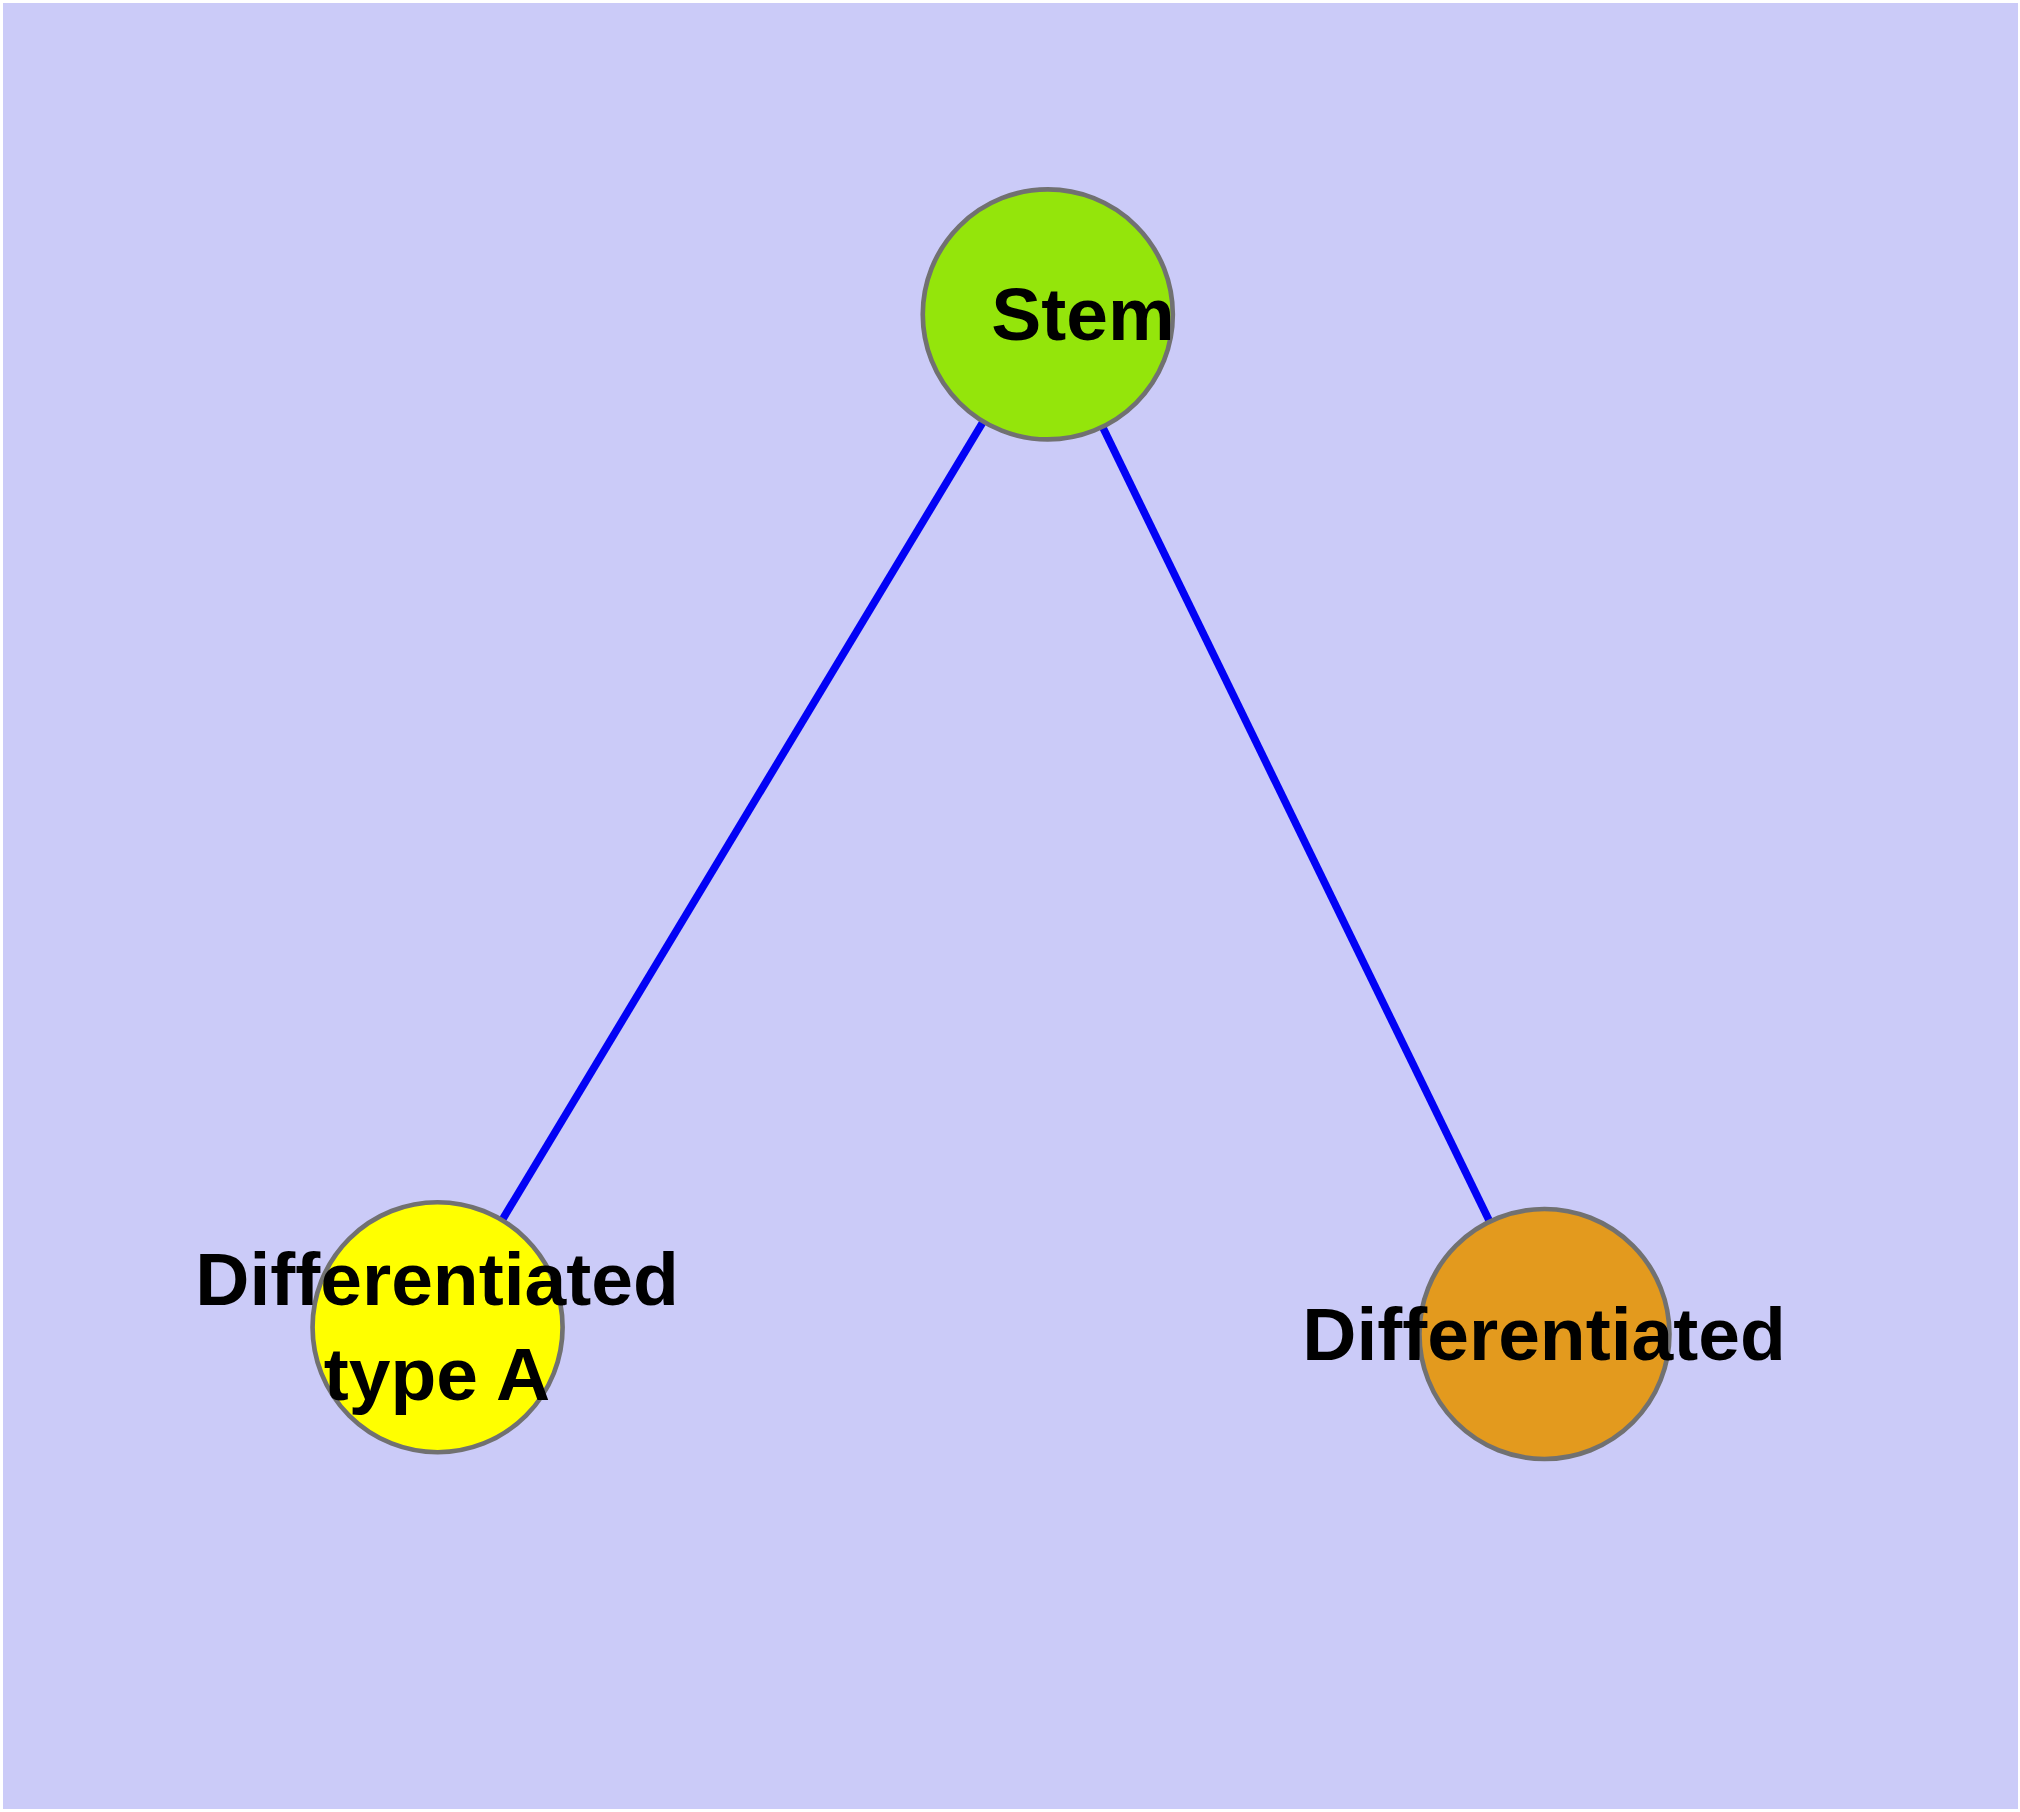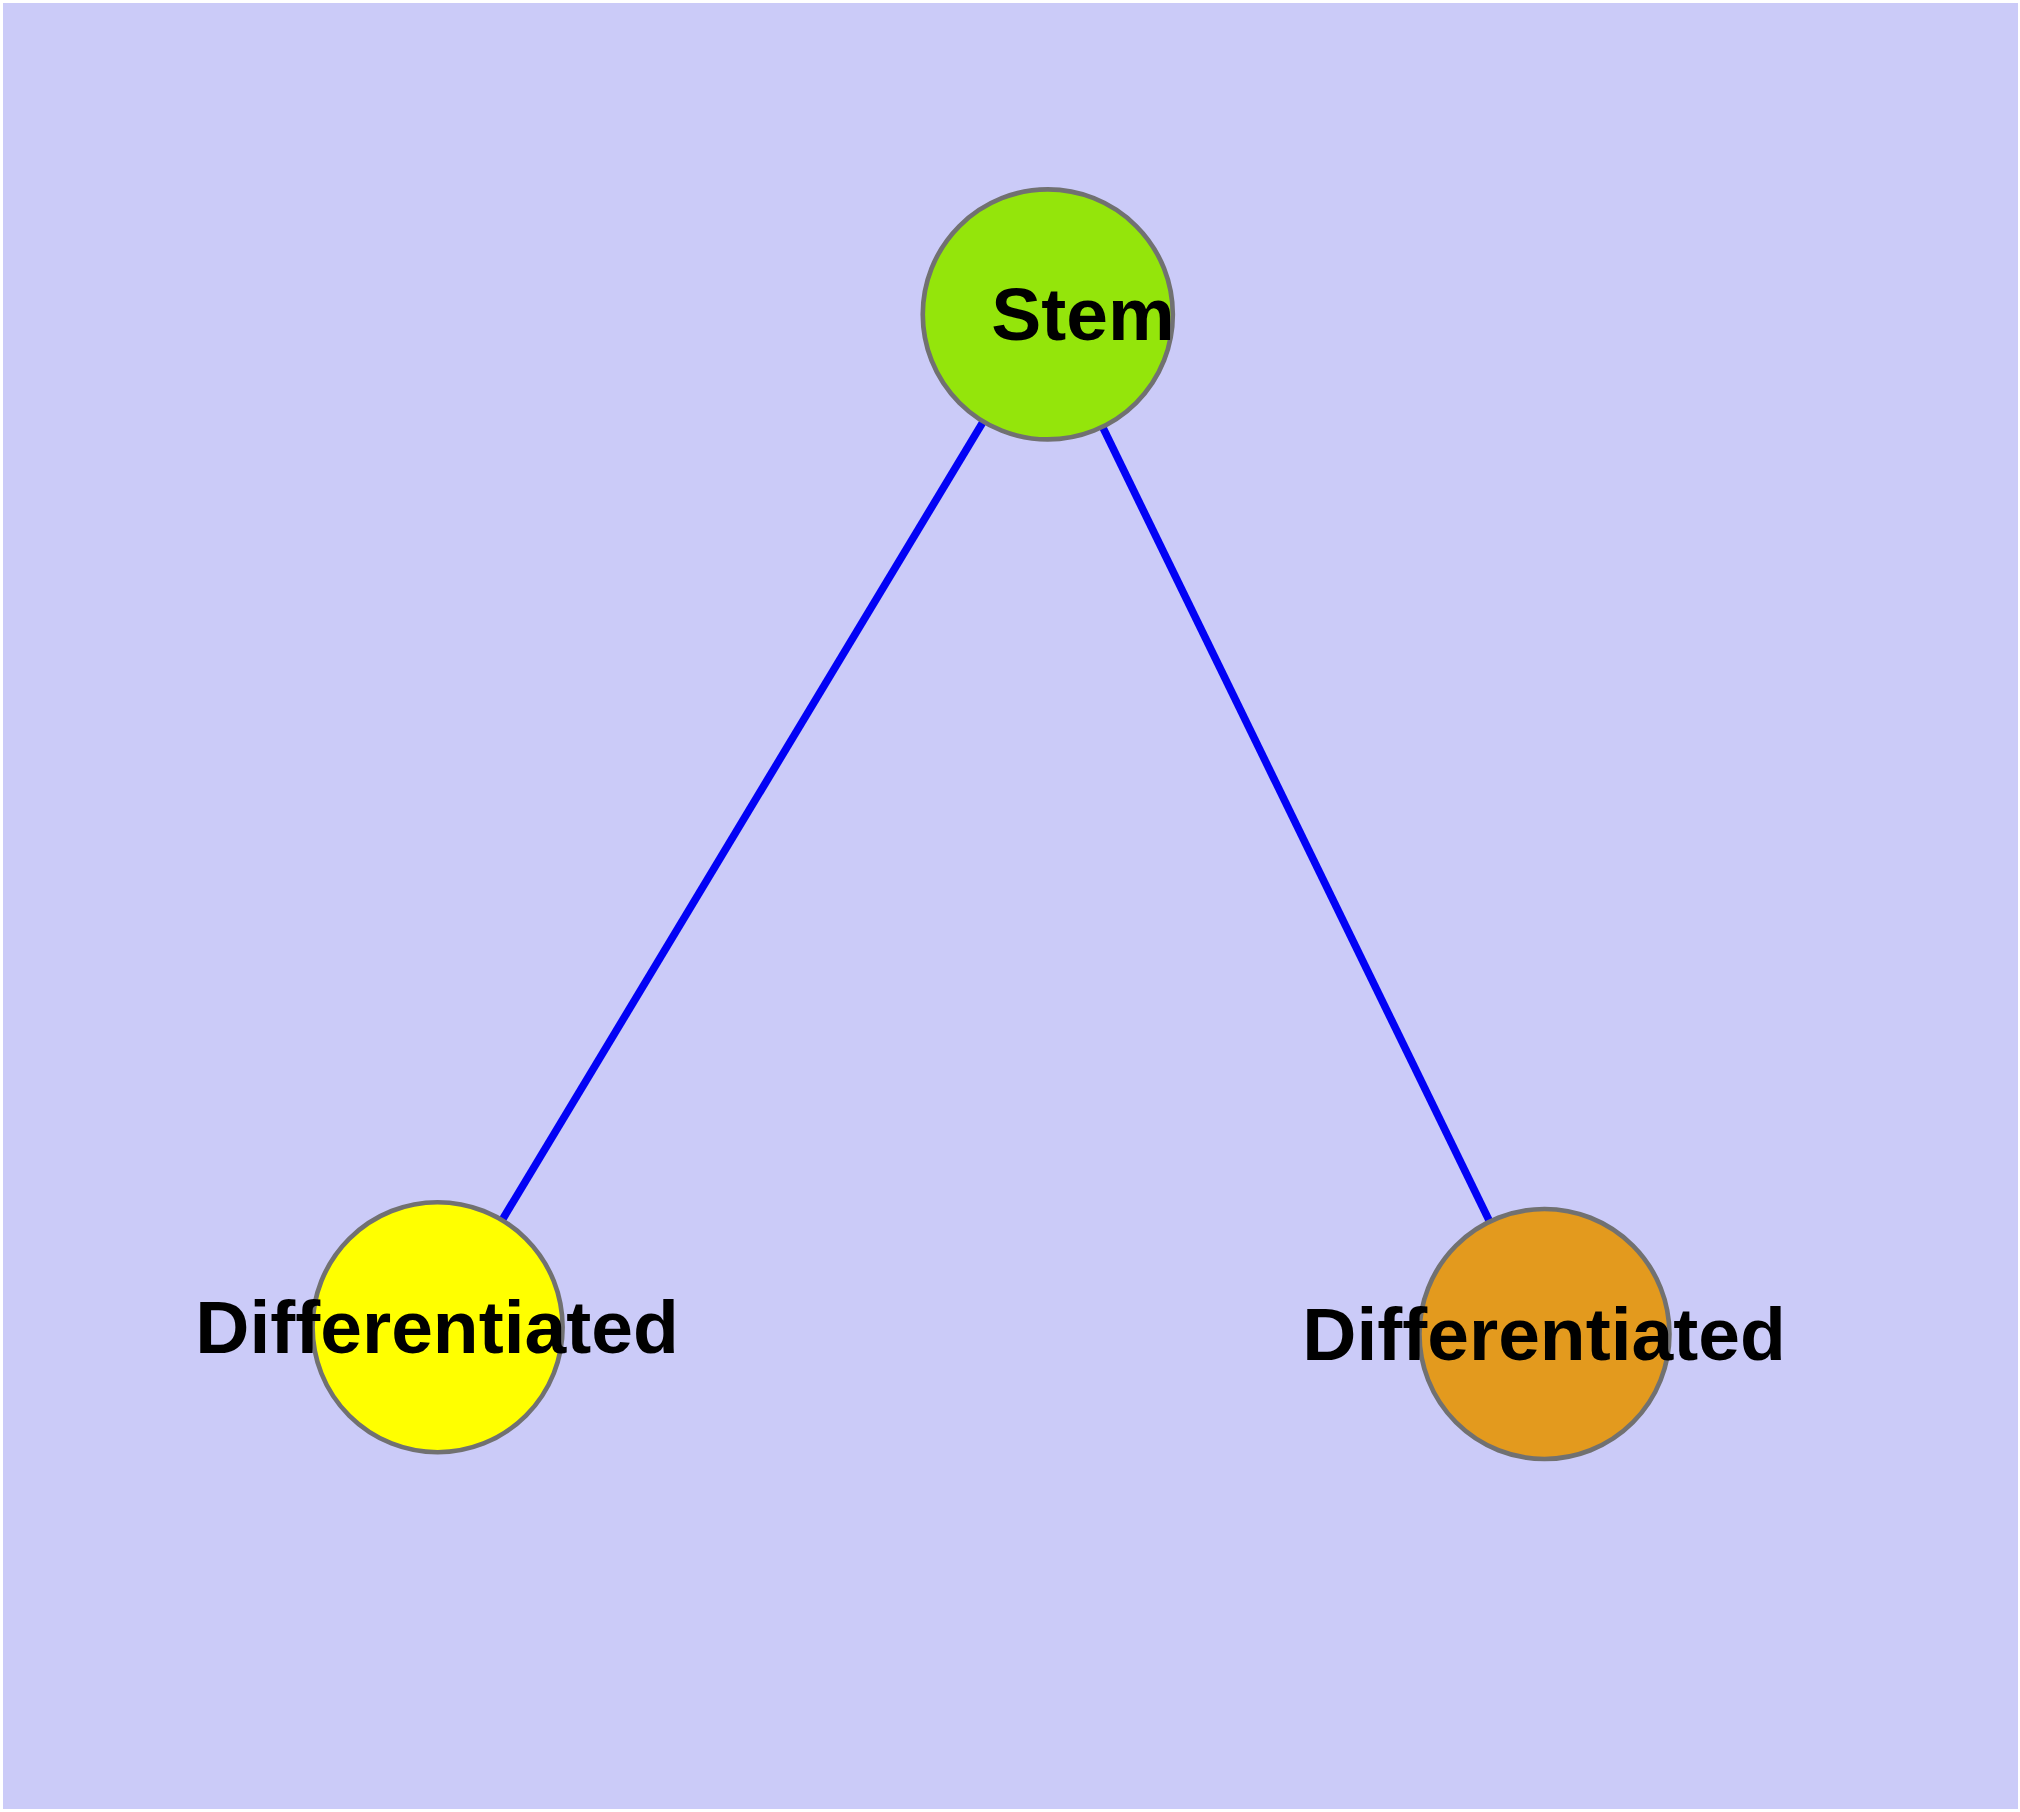--- a/index.html
+++ b/index.html
@@ -71,20 +71,21 @@
       <circle class="node-circle" cx="1822" cy="1574" r="147.5" fill="#E39A1E" stroke="#717171"></circle>
     </g>
   </svg>
 
   <div class="node-label" style="left: 1083px; top: 314px; color: rgb(0, 0, 0);">
     <span class="label-line">Stem</span>
   </div>
 
   <div class="node-label" style="left: 437px; top: 1327px; color: rgb(0, 0, 0);">
     <span class="label-line">Differentiated</span>
+    <span class="label-line">type A</span>
   </div>
 
   <div class="node-label" style="left: 1544px; top: 1334px; color: rgb(0, 0, 0);">
     <span class="label-line">Differentiated</span>
   </div>
 
 </div>
 
 
 </body></html>

